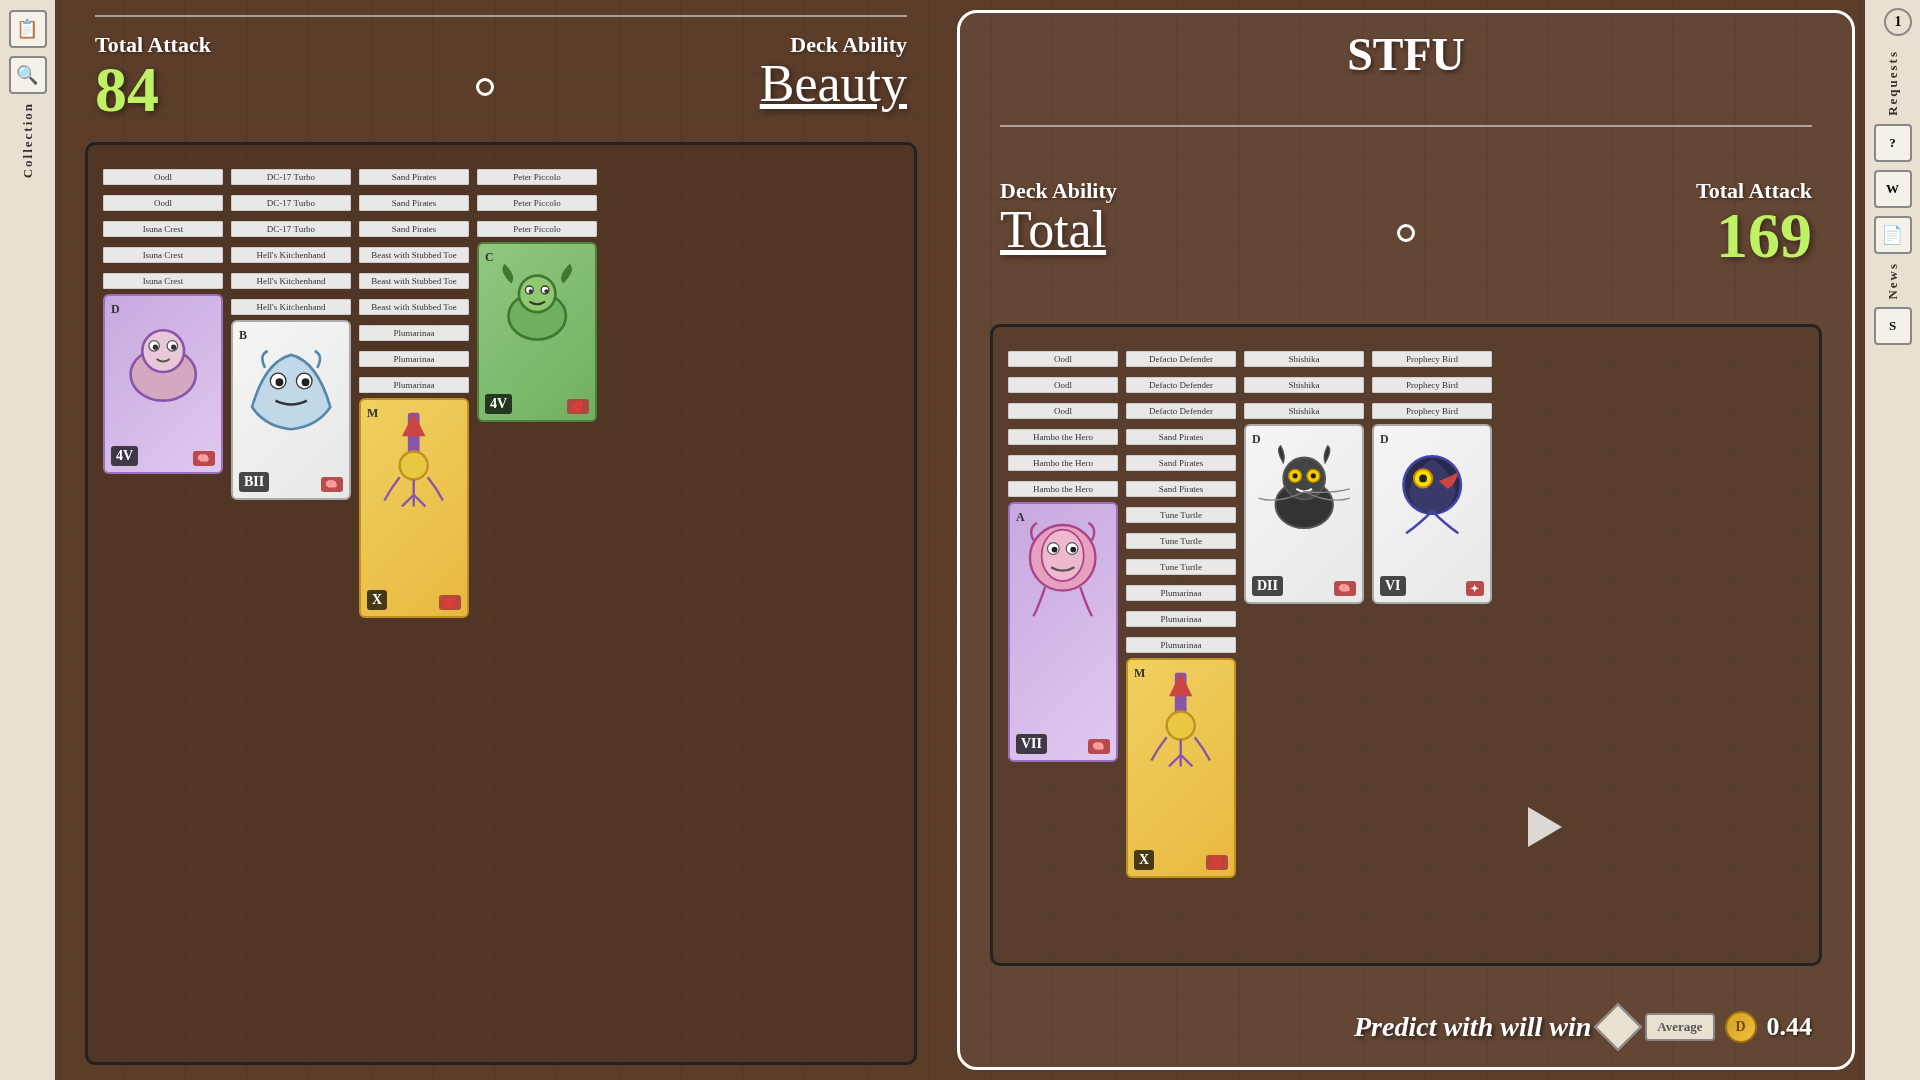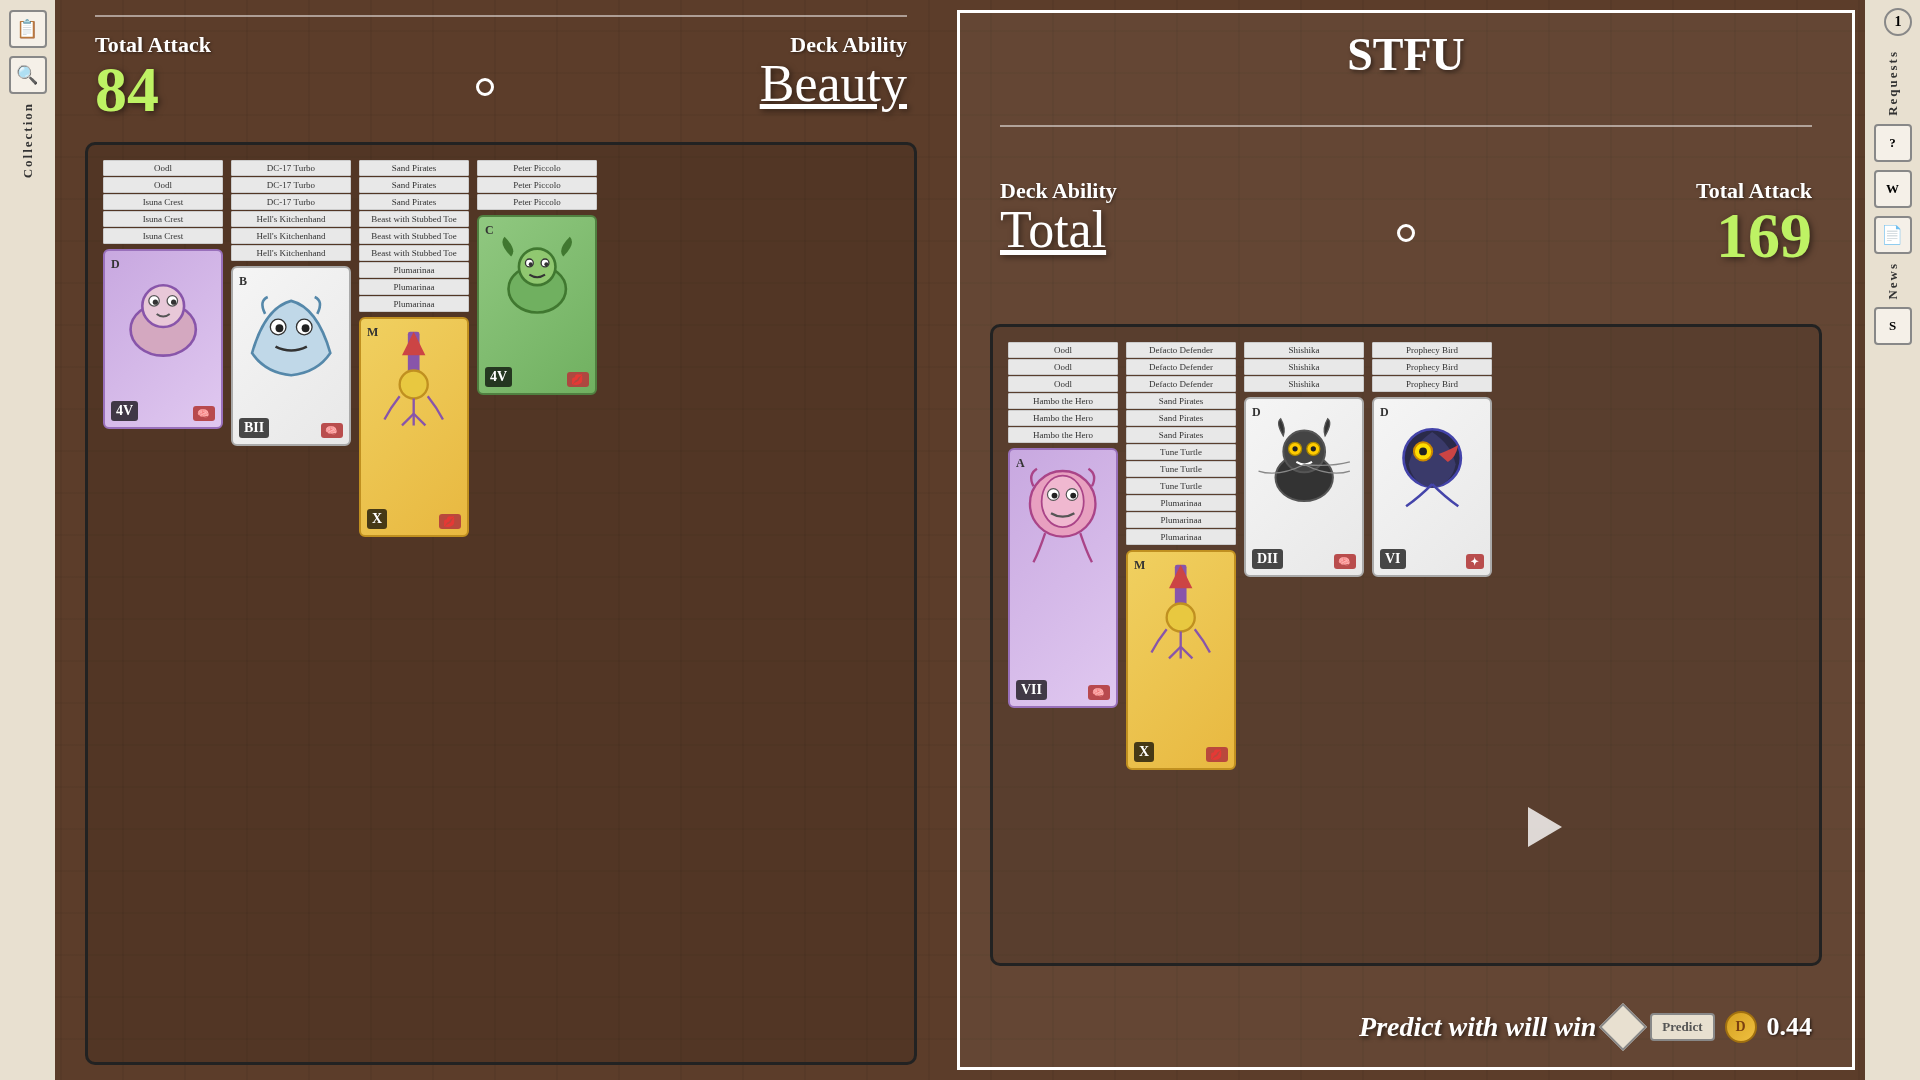--- a/index.html
+++ b/index.html
@@ -104,21 +104,21 @@
     
     .player-panel {
       flex: 1;
       display: flex;
       flex-direction: column;
       padding: 15px 20px;
     }
 
     .player-panel.right-player {
       border: 3px solid #fff;
-      border-radius: 0;
+      border-radius: 20px;
       margin: 10px;
       background: rgba(255,255,255,0.05);
       gap: 36px;
     }
 
     .player-name {
       font-size: 46px;
       font-weight: bold;
       color: #fff;
       text-align: center;
@@ -210,20 +210,21 @@
       background: #e8e8e8;
       border: 1px solid #ccc;
       padding: 2px 4px;
       text-align: center;
       color: #333;
       white-space: nowrap;
       overflow: hidden;
       text-overflow: ellipsis;
       margin-bottom: 1px;
       border-radius: 1px;
+      margin-top: 9px;
     }
 
     .card-visual {
       margin-top: 4px;
       border-radius: 6px;
       overflow: hidden;
       position: relative;
       height: 200px;
     }
 
@@ -633,21 +634,21 @@
       </div>
 
     </div>
 
     <div class="play-arrow" style="position:absolute; bottom:220px; right:290px;"></div>
 
     <div class="predict-bar">
       <div class="predict-text">Predict with will win</div>
       <div style="width:34px;height:34px;background:#e8e0d0;border:2px solid #888;transform:rotate(45deg);display:inline-block;"></div>
       <div class="predict-avg-box">
-        <div class="predict-avg-label">Predict</div>
+        <div class="predict-avg-label">Average</div>
       </div>
       <div class="predict-coin">D</div>
       <div class="predict-avg-value" style="color:#fff;font-size:26px;font-weight:bold;text-shadow:1px 1px 3px rgba(0,0,0,0.7);">0.44</div>
     </div>
 
   </div>
 
 </div>
 
 </body></html>

